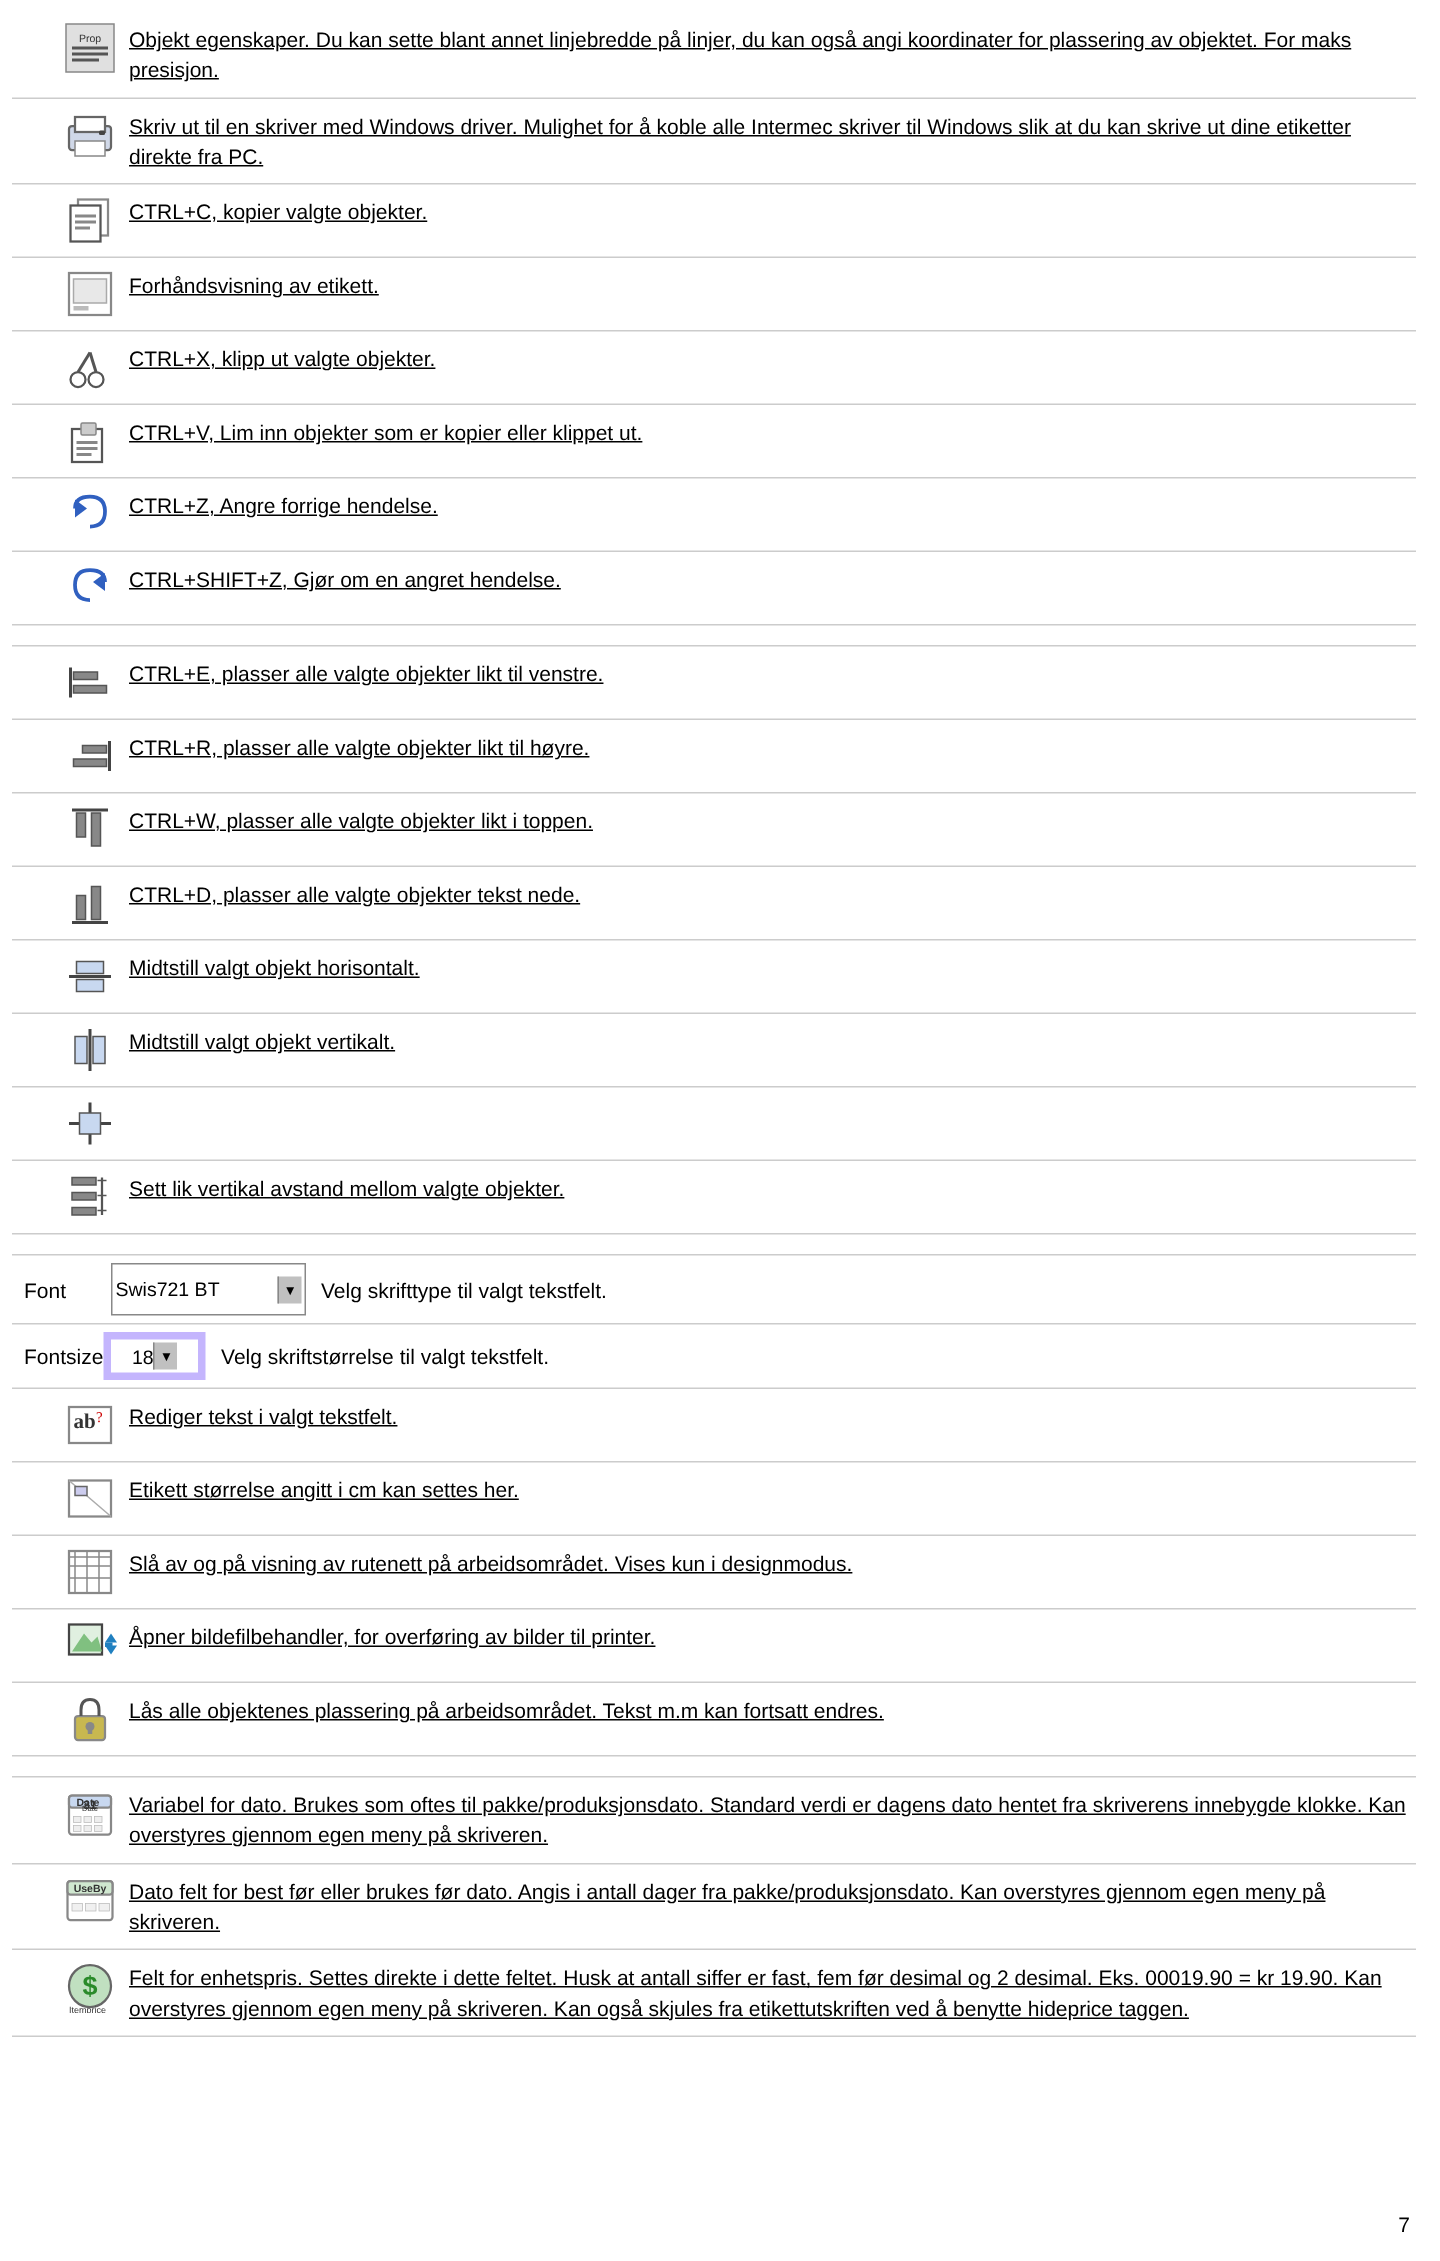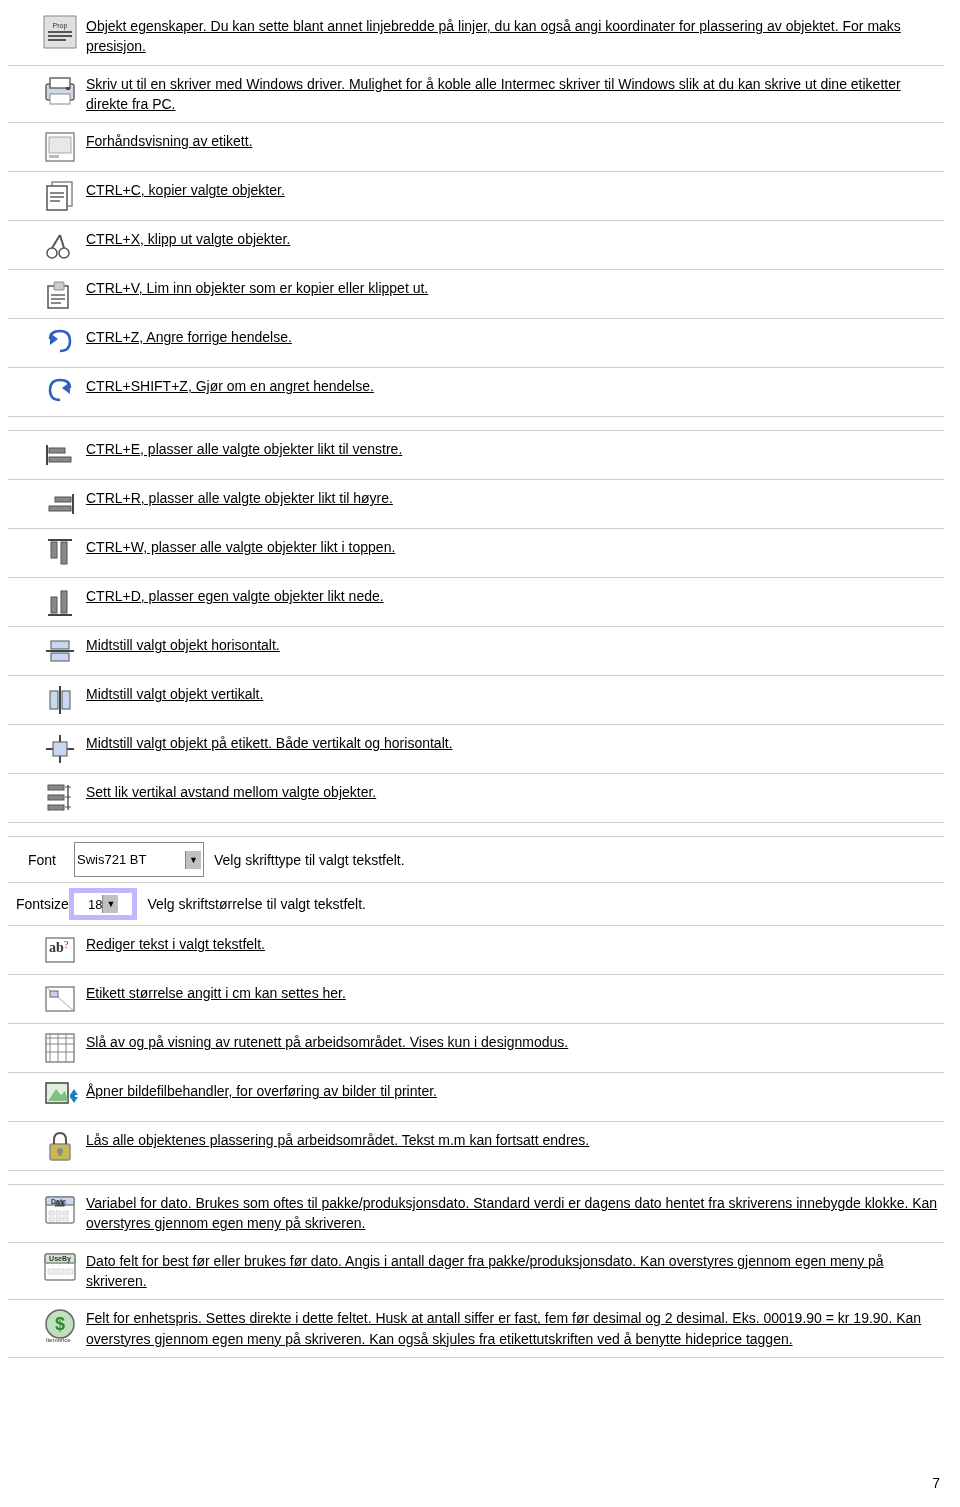--- a/index.html
+++ b/index.html
@@ -54,21 +54,20 @@
       padding: 5px 0;
       min-height: 38px;
     }
 
     .font-label {
       font-size: 14px;
       font-weight: normal;
       margin-right: 6px;
       padding-left: 8px;
       min-width: 60px;
-      text-align: center;
     }
 
     .font-dropdown {
       display: flex;
       align-items: center;
       border: 1px solid #888;
       background: #fff;
       padding: 1px 2px;
       min-width: 130px;
       height: 35px;
@@ -164,44 +163,44 @@
         <rect x="8" y="22" width="20" height="10" fill="#fff" stroke="#888" stroke-width="1"></rect>
         <rect x="24" y="15" width="4" height="3" rx="1" fill="#444"></rect>
       </svg>
     </div>
     <div class="text-cell">Skriv ut til en skriver med Windows driver. Mulighet for å koble alle Intermec skriver til Windows slik at du kan skrive ut dine etiketter direkte fra PC.</div>
   </div>
 
   <div class="row">
     <div class="icon-cell">
       <svg class="icon-svg" viewBox="0 0 36 36">
-        <rect x="4" y="4" width="28" height="28" fill="#fff" stroke="#888" stroke-width="1.5"></rect>
-        <rect x="7" y="8" width="22" height="16" fill="#e8e8e8" stroke="#aaa" stroke-width="1"></rect>
-        <rect x="7" y="26" width="10" height="3" fill="#bbb"></rect>
-      </svg>
-    </div>
-    <div class="text-cell">Forhåndsvisning av etikett.</div>
-  </div>
-
-  <div class="row">
-    <div class="icon-cell">
-      <svg class="icon-svg" viewBox="0 0 36 36">
         <rect x="10" y="4" width="20" height="24" fill="#fff" stroke="#888" stroke-width="1.5"></rect>
         <rect x="5" y="8" width="20" height="24" fill="#fff" stroke="#555" stroke-width="1.5"></rect>
         <rect x="8" y="14" width="14" height="2" fill="#888"></rect>
         <rect x="8" y="18" width="14" height="2" fill="#888"></rect>
         <rect x="8" y="22" width="10" height="2" fill="#888"></rect>
       </svg>
     </div>
     <div class="text-cell">CTRL+C, kopier valgte objekter.</div>
   </div>
 
   <div class="row">
     <div class="icon-cell">
       <svg class="icon-svg" viewBox="0 0 36 36">
+        <rect x="4" y="4" width="28" height="28" fill="#fff" stroke="#888" stroke-width="1.5"></rect>
+        <rect x="7" y="8" width="22" height="16" fill="#e8e8e8" stroke="#aaa" stroke-width="1"></rect>
+        <rect x="7" y="26" width="10" height="3" fill="#bbb"></rect>
+      </svg>
+    </div>
+    <div class="text-cell">Forhåndsvisning av etikett.</div>
+  </div>
+
+  <div class="row">
+    <div class="icon-cell">
+      <svg class="icon-svg" viewBox="0 0 36 36">
         <circle cx="10" cy="26" r="5" fill="none" stroke="#555" stroke-width="1.5"></circle>
         <circle cx="22" cy="26" r="5" fill="none" stroke="#555" stroke-width="1.5"></circle>
         <line x1="10" y1="21" x2="18" y2="8" stroke="#555" stroke-width="2"></line>
         <line x1="22" y1="21" x2="18" y2="8" stroke="#555" stroke-width="2"></line>
       </svg>
     </div>
     <div class="text-cell">CTRL+X, klipp ut valgte objekter.</div>
   </div>
 
   <div class="row">
@@ -273,21 +272,21 @@
   </div>
 
   <div class="row">
     <div class="icon-cell">
       <svg class="icon-svg" viewBox="0 0 36 36">
         <rect x="6" y="30" width="24" height="2" fill="#444"></rect>
         <rect x="9" y="13" width="6" height="16" fill="#888" stroke="#555" stroke-width="1"></rect>
         <rect x="19" y="7" width="6" height="22" fill="#888" stroke="#555" stroke-width="1"></rect>
       </svg>
     </div>
-    <div class="text-cell">CTRL+D, plasser egen valgte objekter likt nede.</div>
+    <div class="text-cell">CTRL+D, plasser alle valgte objekter tekst nede.</div>
   </div>
 
   <div class="row">
     <div class="icon-cell">
       <svg class="icon-svg" viewBox="0 0 36 36">
         <rect x="4" y="17" width="28" height="2" fill="#444" stroke="none"></rect>
         <rect x="9" y="8" width="18" height="8" fill="#c8d8f0" stroke="#555" stroke-width="1"></rect>
         <rect x="9" y="20" width="18" height="8" fill="#c8d8f0" stroke="#555" stroke-width="1"></rect>
       </svg>
     </div>
@@ -306,21 +305,20 @@
   </div>
 
   <div class="row">
     <div class="icon-cell">
       <svg class="icon-svg" viewBox="0 0 36 36">
         <rect x="4" y="17" width="28" height="2" fill="#444"></rect>
         <rect x="17" y="4" width="2" height="28" fill="#444"></rect>
         <rect x="11" y="11" width="14" height="14" fill="#c8d8f0" stroke="#555" stroke-width="1"></rect>
       </svg>
     </div>
-    <div class="text-cell">Midtstill valgt objekt på etikett. Både vertikalt og horisontalt.</div>
   </div>
 
   <div class="row">
     <div class="icon-cell">
       <svg class="icon-svg" viewBox="0 0 36 36">
         <rect x="6" y="5" width="16" height="5" fill="#888" stroke="#555" stroke-width="1"></rect>
         <rect x="6" y="15" width="16" height="5" fill="#888" stroke="#555" stroke-width="1"></rect>
         <rect x="6" y="25" width="16" height="5" fill="#888" stroke="#555" stroke-width="1"></rect>
         <line x1="26" y1="5" x2="26" y2="30" stroke="#555" stroke-width="1.5"></line>
         <line x1="23" y1="7" x2="29" y2="7" stroke="#555" stroke-width="1"></line>

